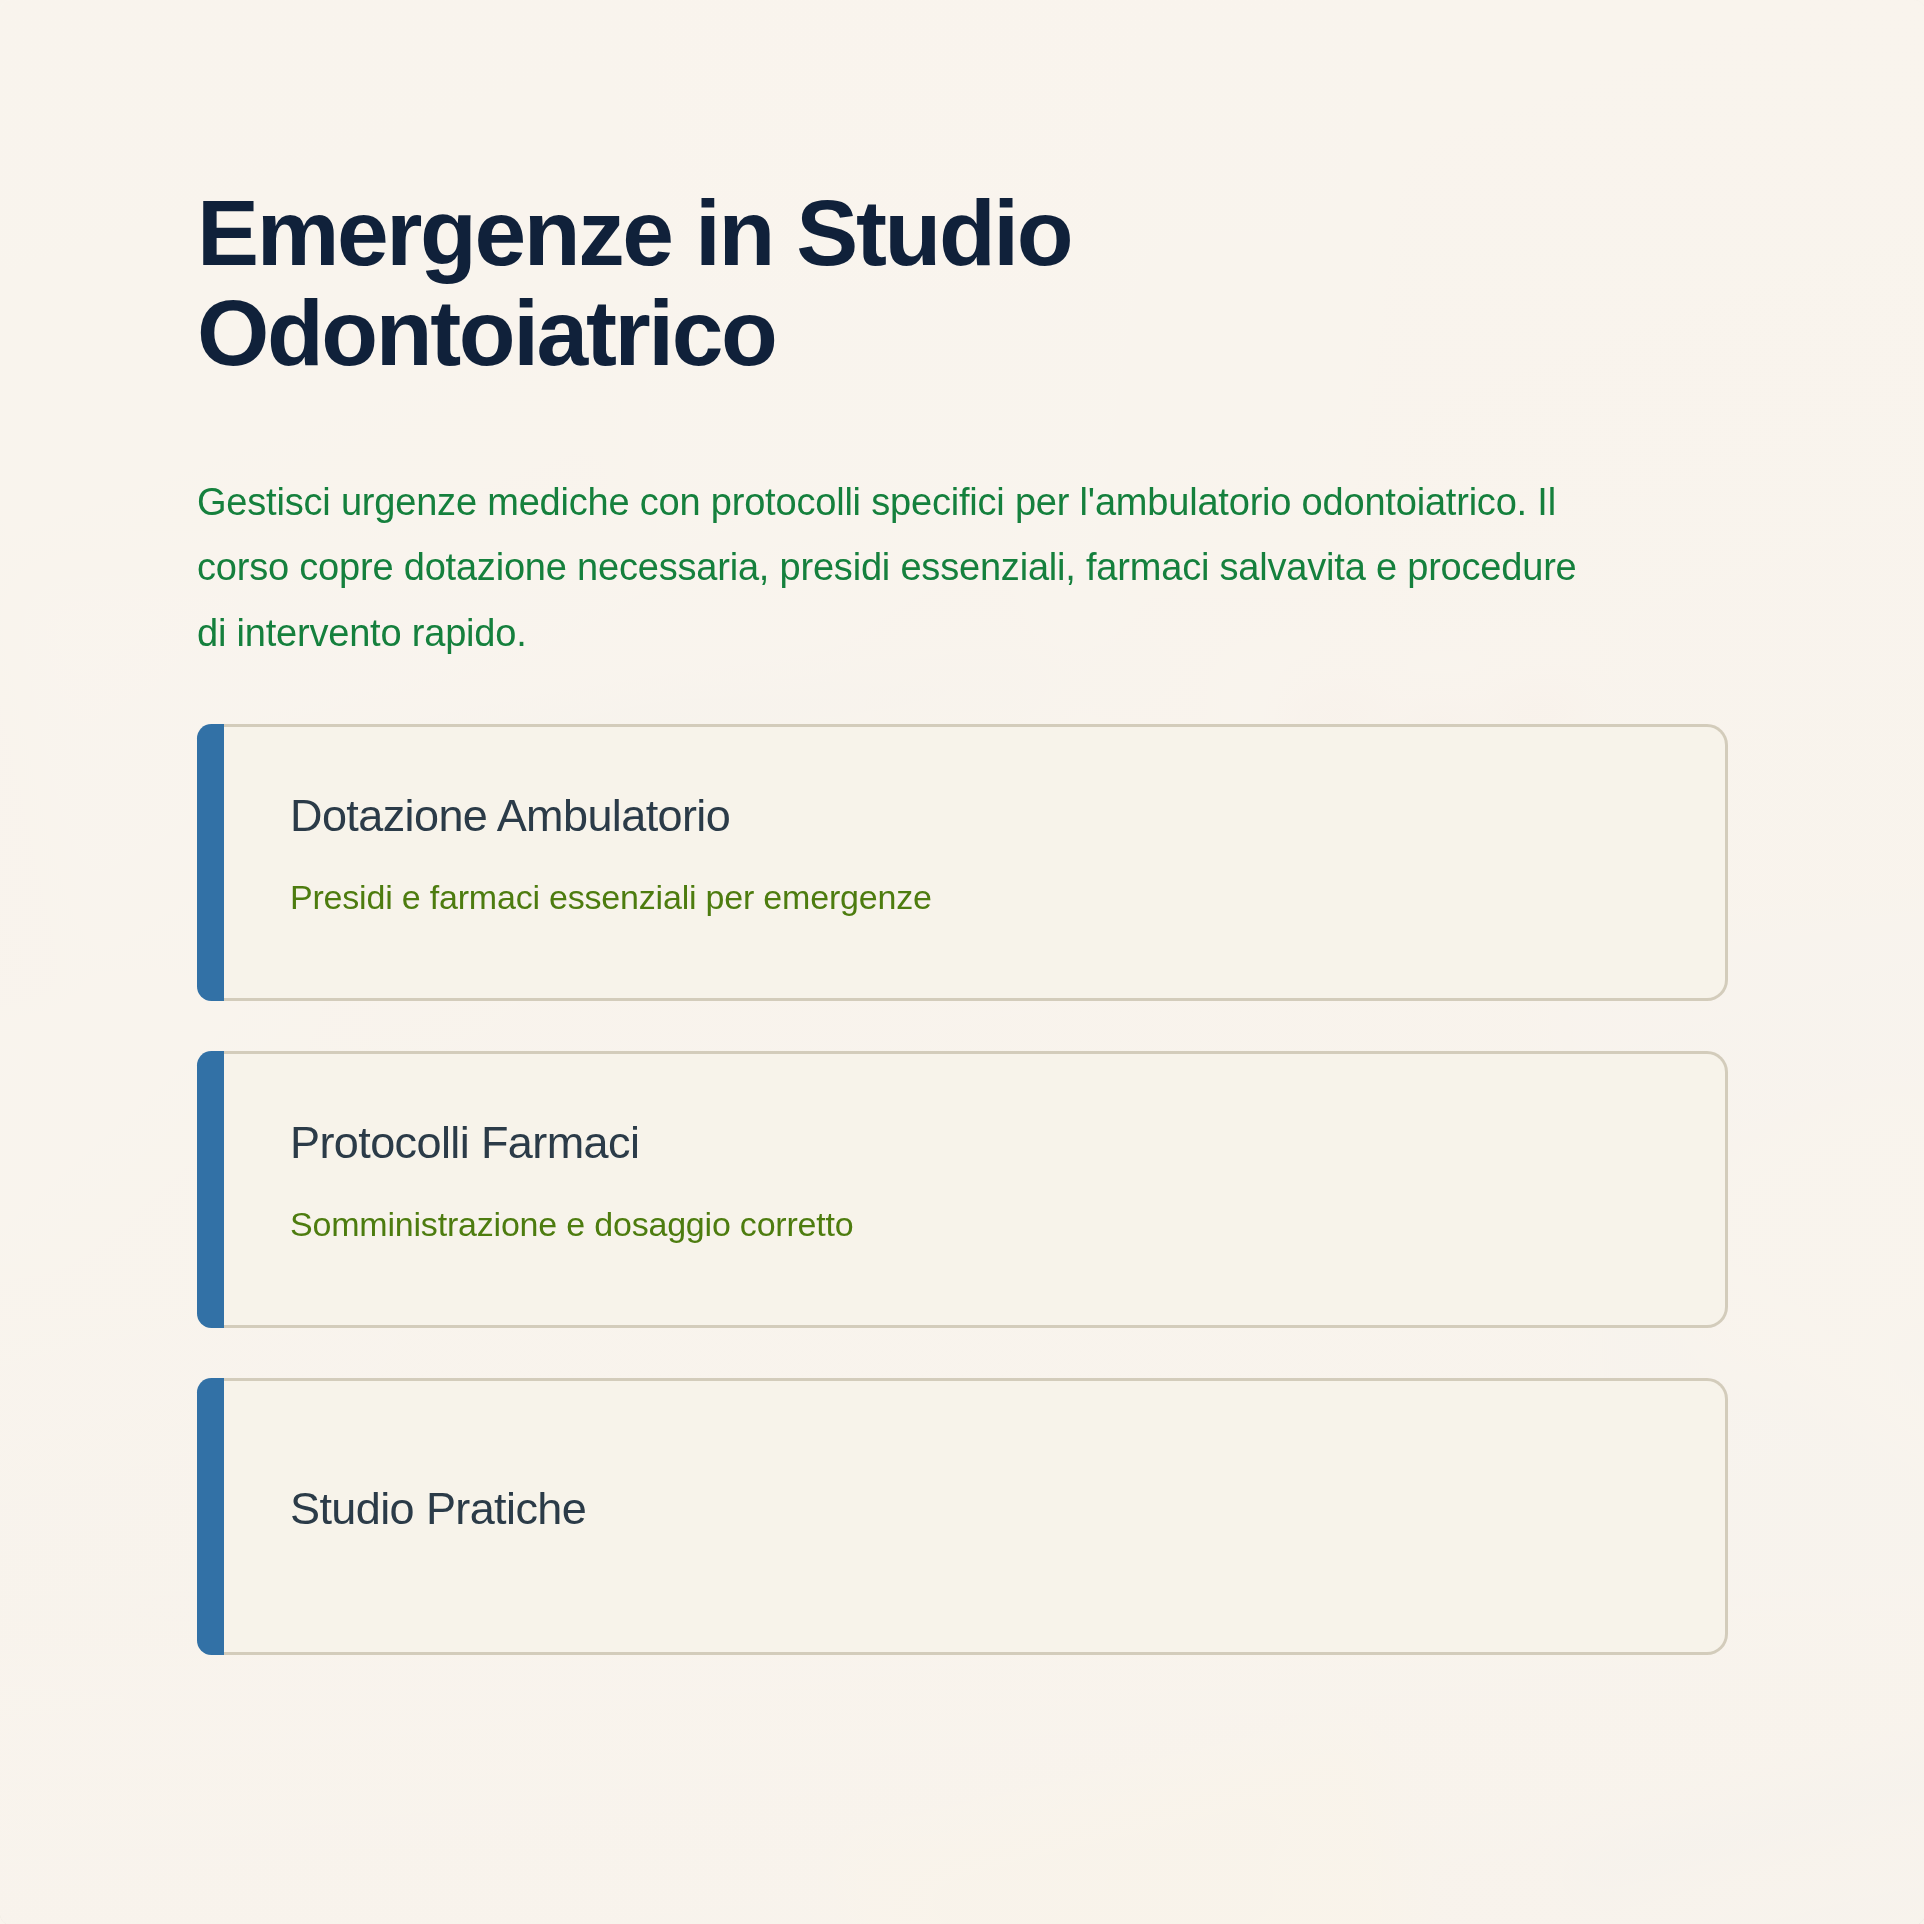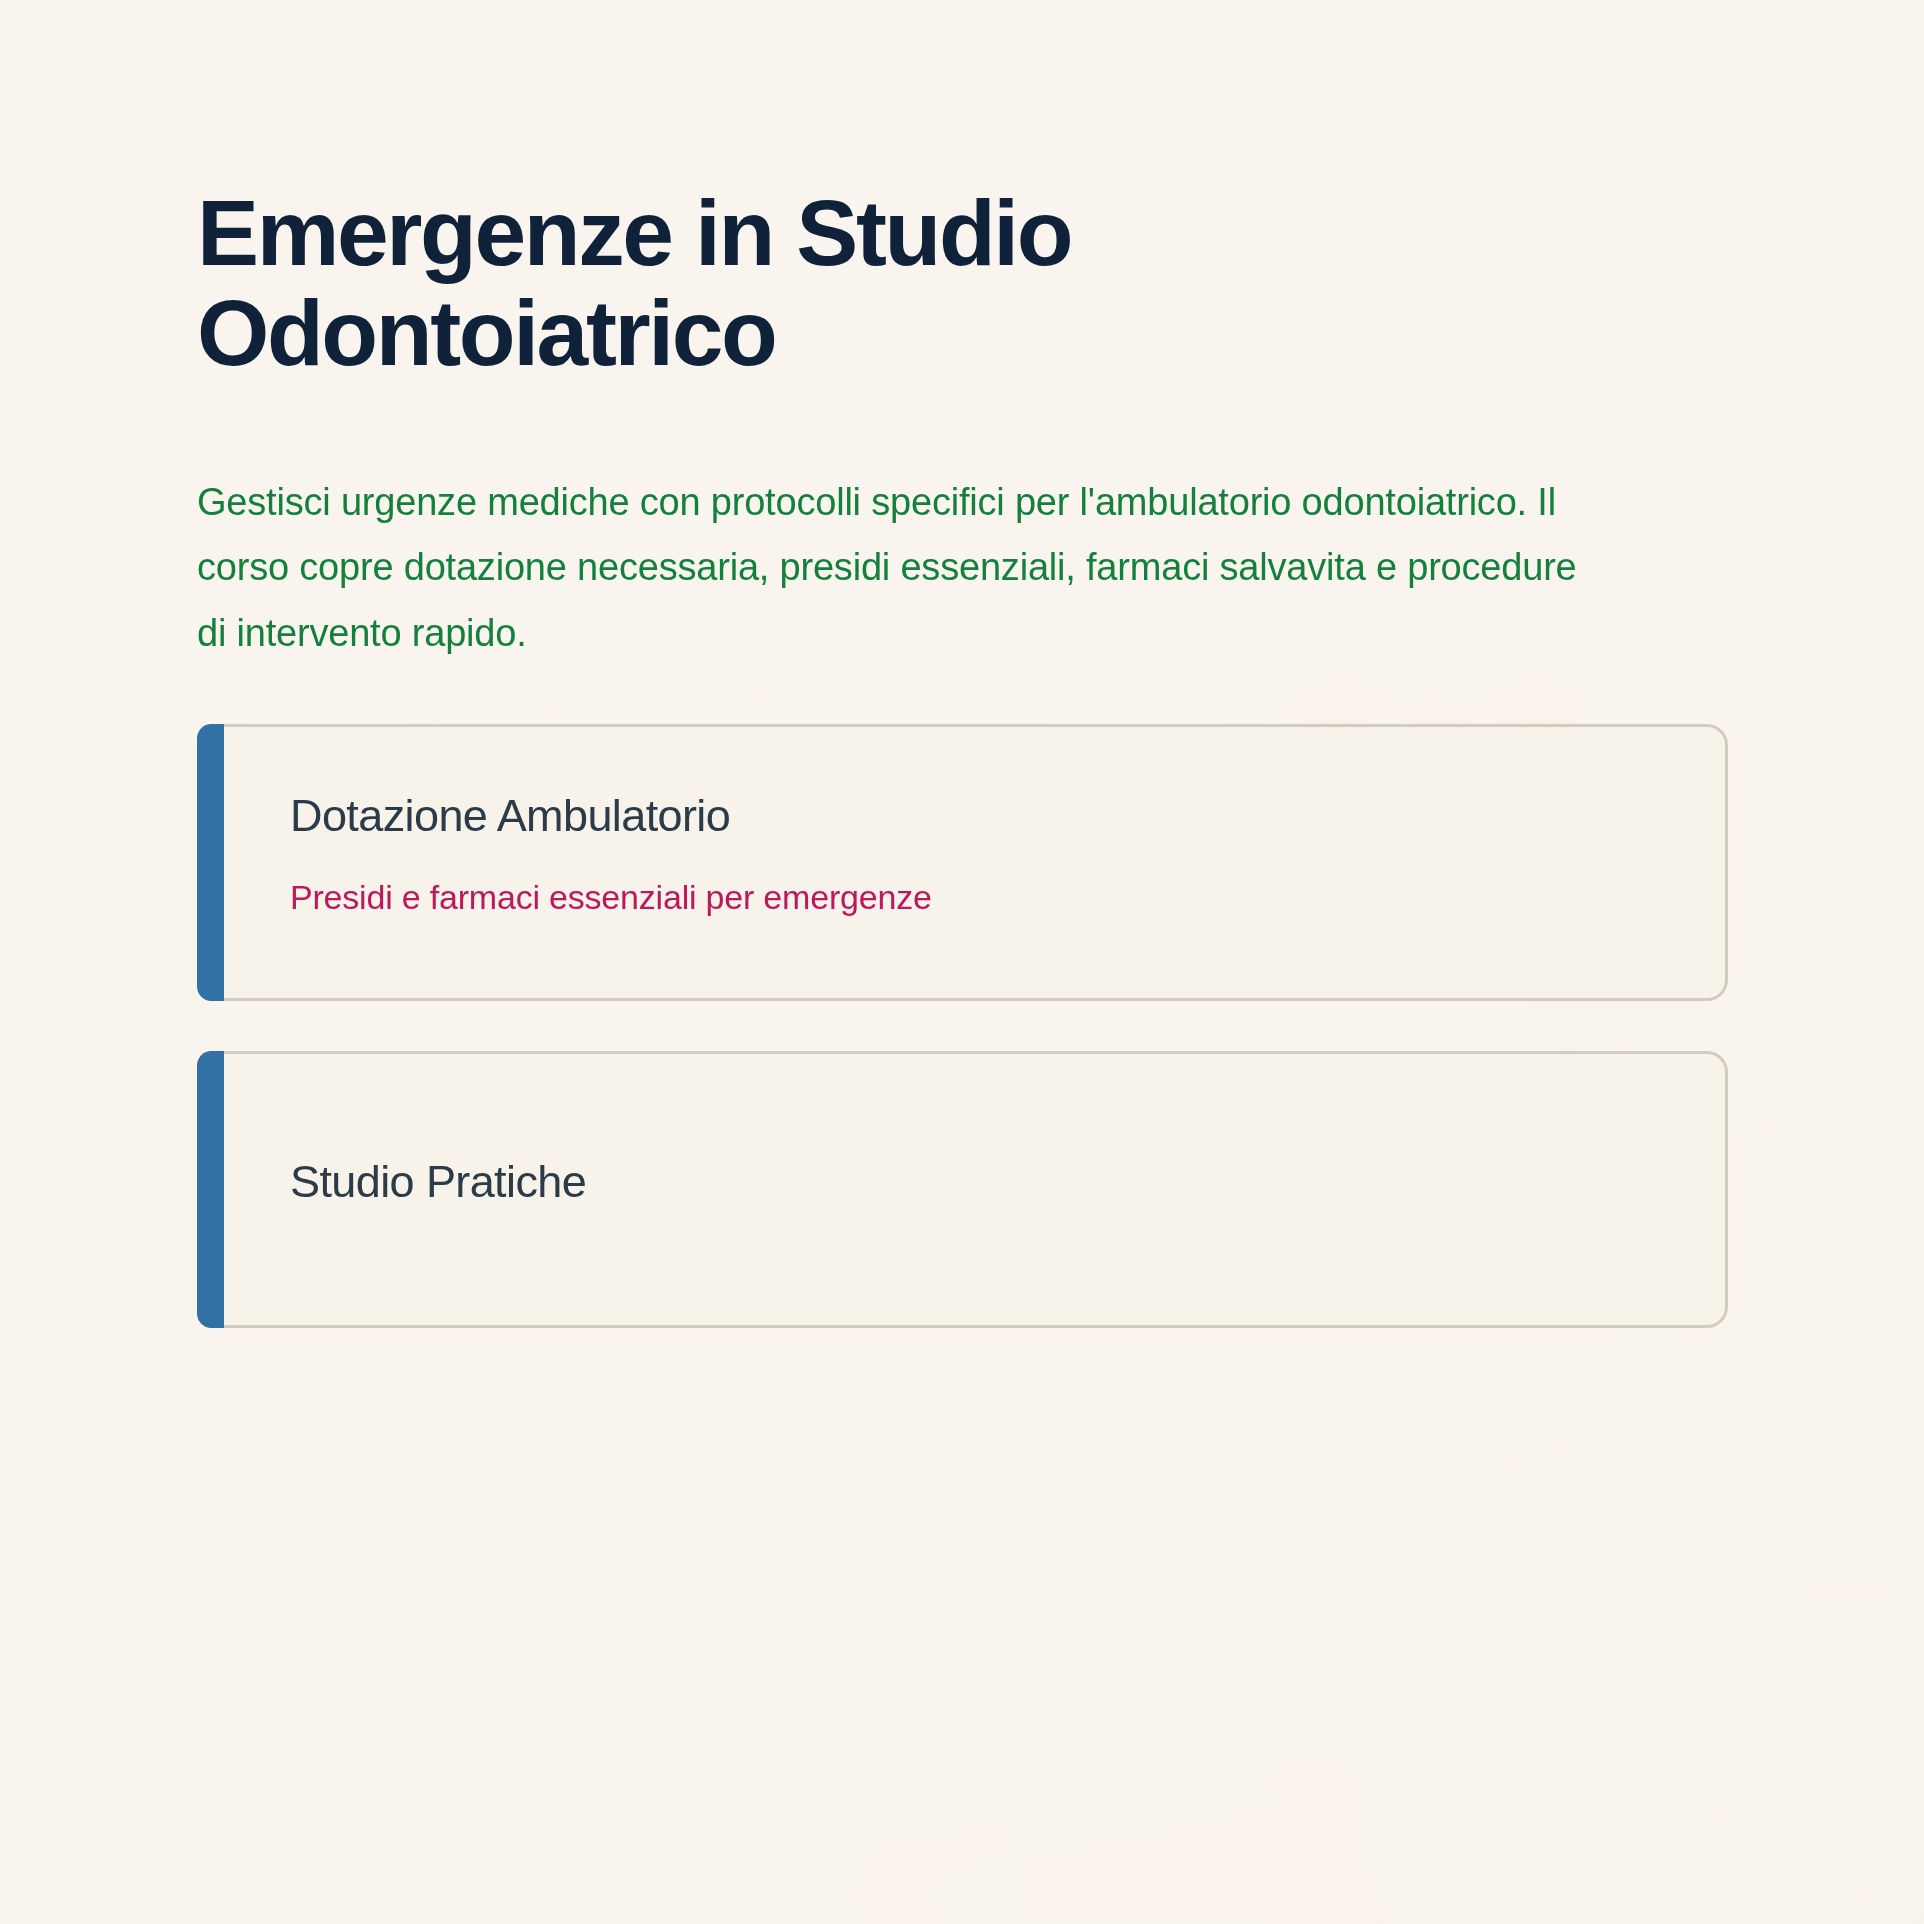--- a/index.html
+++ b/index.html
@@ -229,21 +229,21 @@
     font-size: 45px;
     font-weight: 400;
     color: #2b3b48;
     letter-spacing: -0.6px;
     line-height: 1.1;
   }
 
   .feature-subtitle {
     font-size: 34px;
     font-weight: 400;
-    color: #be185d;
+    color: #4d7c0f;
     letter-spacing: -0.2px;
     line-height: 1.2;
   }
 </style>
 </head>
 <body>
 
 <div id="bg-photo">
   <div class="layer bg-base"></div>
   <div class="layer bg-window"></div>
@@ -283,20 +283,27 @@
   <section id="feature-list">
 
     <div class="feature-card">
       <div class="feature-accent"></div>
       <div class="feature-body">
         <div class="feature-title">Dotazione Ambulatorio</div>
         <div class="feature-subtitle">Presidi e farmaci essenziali per emergenze</div>
       </div>
     </div>
 
+    <div class="feature-card">
+      <div class="feature-accent"></div>
+      <div class="feature-body">
+        <div class="feature-title">Protocolli Farmaci</div>
+        <div class="feature-subtitle">Somministrazione e dosaggio corretto</div>
+      </div>
+    </div>
 
     <div class="feature-card">
       <div class="feature-accent"></div>
       <div class="feature-body">
         <div class="feature-title">Studio Pratiche</div>
       </div>
     </div>
 
   </section>
 </main>

